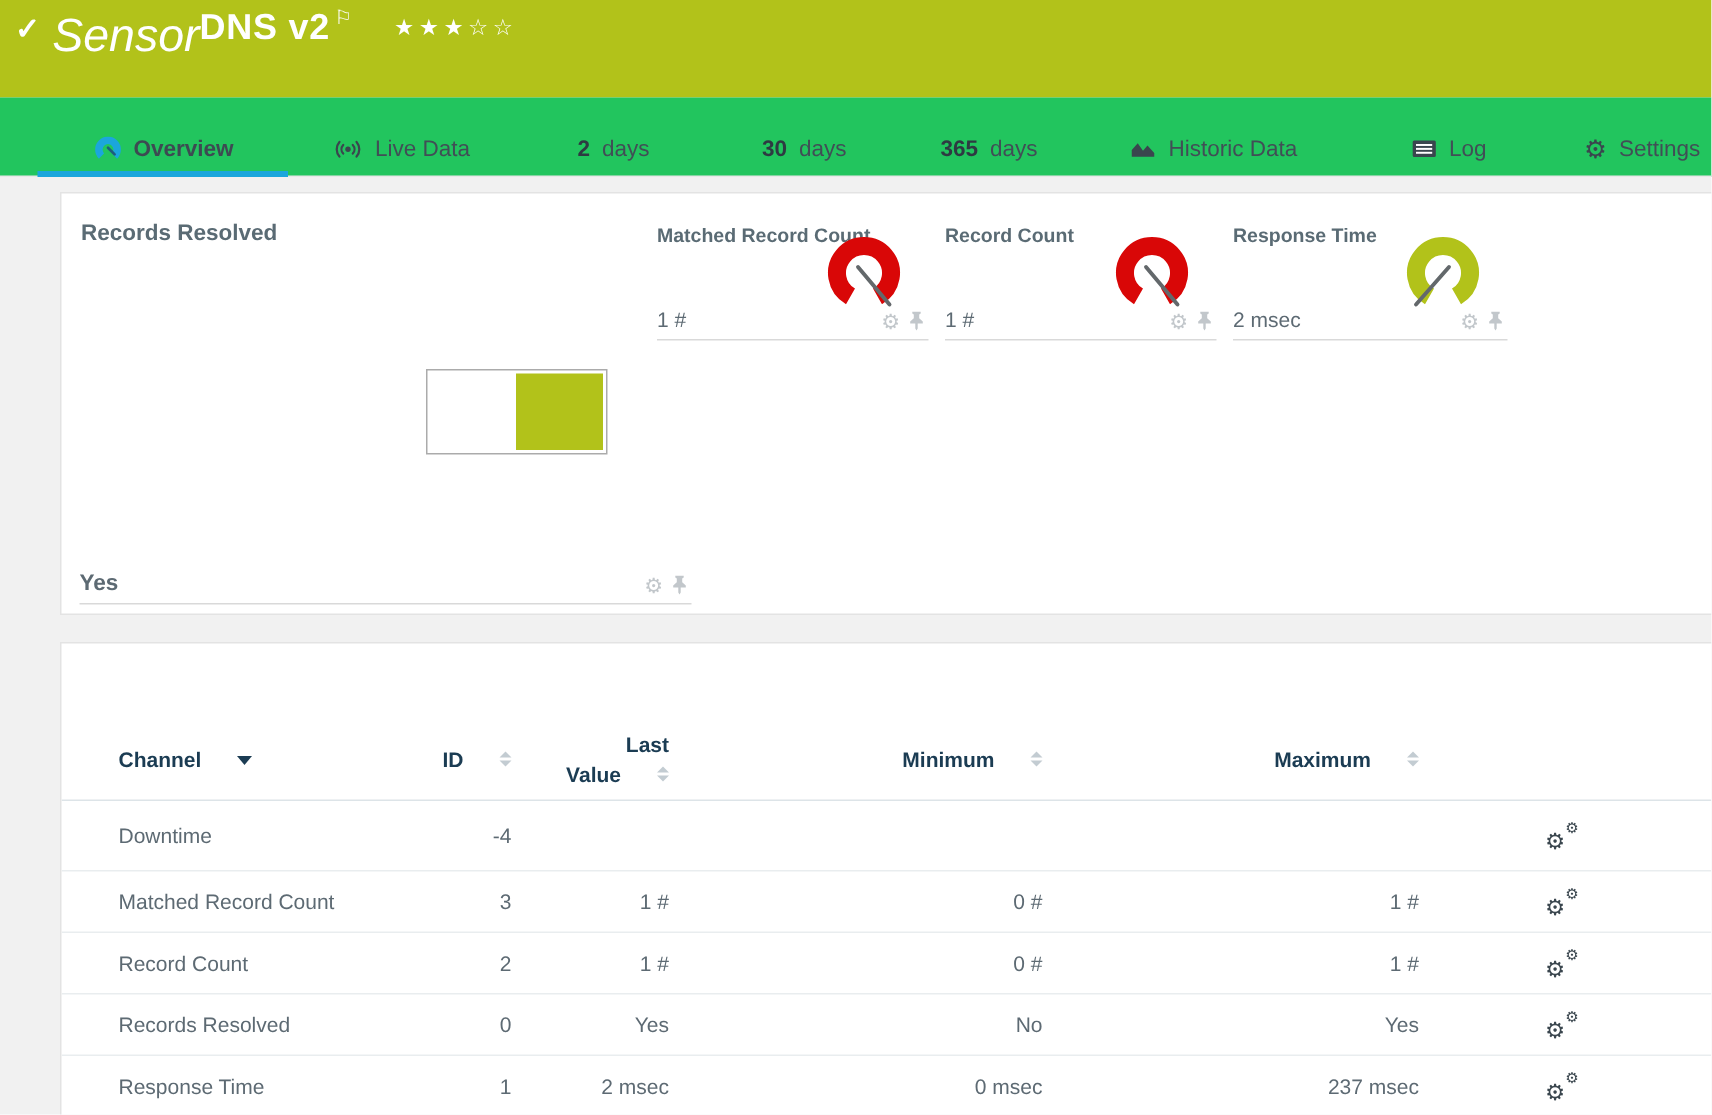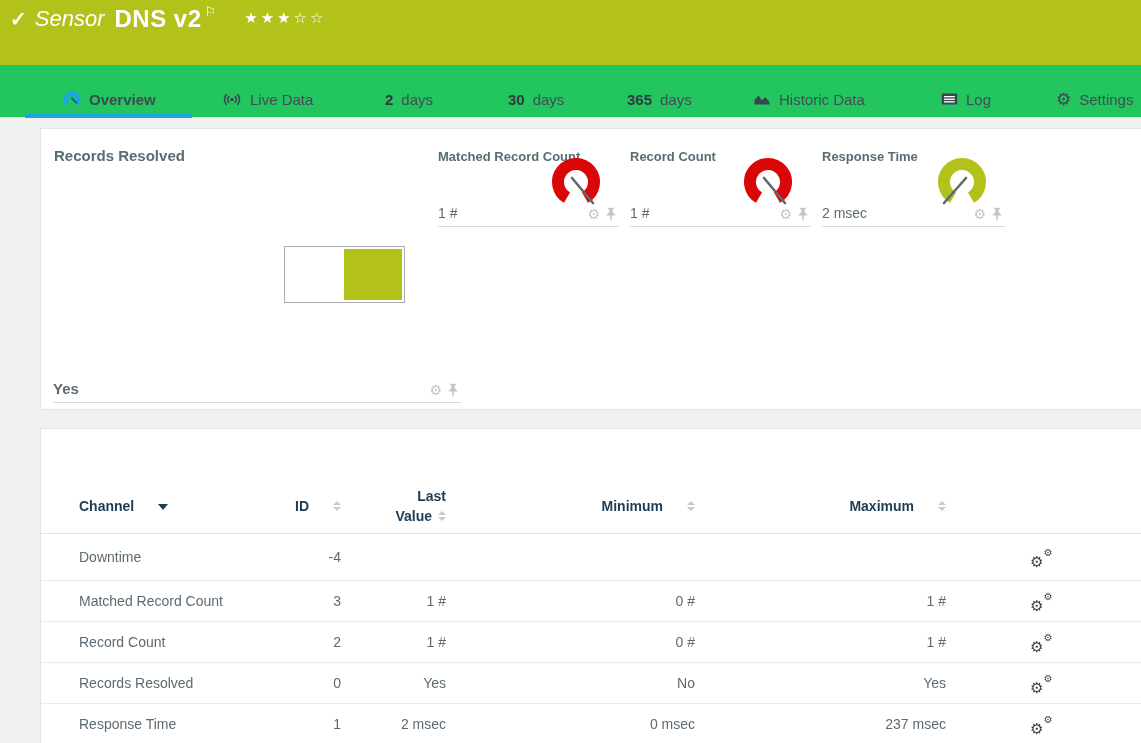--- a/index.html
+++ b/index.html
@@ -10,21 +10,21 @@
     position: relative;
   }
 
   
   .topbar {
     height:65px; background: var(--green, #b2c21a);
     position:relative; color:#fff;
   }
   .title-row { position:absolute; left:10px; top:5px; display:flex; align-items:flex-start; }
   .check { font-size:20px; font-weight:bold; margin-right:8px; margin-top:2px; }
-  .t-prefix { font-style:italic; font-size:22px; margin-right:10px; margin-top:1px; }
+  .t-prefix { font-style:italic; font-size:31px; margin-top:1px; }
   .t-name { font-weight:bold; font-size:24px; letter-spacing:0.5px; }
   .flag { font-size:13px; margin-left:3px; margin-top:-1px; cursor:pointer; }
   .stars { margin-left:28px; margin-top:4px; font-size:15px; letter-spacing:3px; cursor:pointer; }
   .status-ok { position:absolute; left:68px; top:37px; font-size:13px; font-weight:bold;margin-top:39px; }
 
   
   .tabbar { height:53px; background:#22c55e; position:relative; border-bottom:1px solid #e7e7e7; }
   .tab {
     position:absolute; bottom:0; height:36px; display:flex; align-items:center; gap:8px;
     font-size:15px; color:#414e56; cursor:pointer; white-space:nowrap;
@@ -69,21 +69,21 @@
   .pin-svg { display:block; fill:var(--icon_gray,#c2c7cb); }
 
   
   .grid-cols { display:grid; grid-template-columns:238px 62px 105px 249px 251px 1fr; }
   .thead { padding-top:57px; padding-bottom:7px; border-bottom:1px solid #dde4e8;
            color:var(--navy,#1b3c53); font-size:14px; font-weight:bold; line-height:20px; }
   .h-cell { display:flex; align-items:center; gap:24px; cursor:pointer; }
   .h-channel { padding-left:38px; }
   .h-end { justify-self:end;margin-left:35px; }
   .h-last { justify-self:end; text-align:right; }
-  .h-last .l2 { display:flex; align-items:center; gap:6px; justify-content:flex-end; }
+  .h-last .l2 { display:flex; align-items:center; gap:24px; justify-content:flex-end; }
   .caret-down { width:0; height:0; border-left:5px solid transparent; border-right:5px solid transparent;
                 border-top:6px solid var(--navy,#1b3c53); margin-top:2px; }
   .sort { display:inline-flex; flex-direction:column; gap:2px; }
   .sort i { display:block; width:0; height:0; border-left:4px solid transparent; border-right:4px solid transparent; }
   .sort .up { border-bottom:4px solid #c3ccd2; }
   .sort .down { border-top:4px solid #c3ccd2; }
 
   .trow { height:41px; align-items:center; border-bottom:1px solid var(--row_line,#e9edef);
           font-size:14px; color:#5d6a73; }
   .trow-first { height:47px; }

